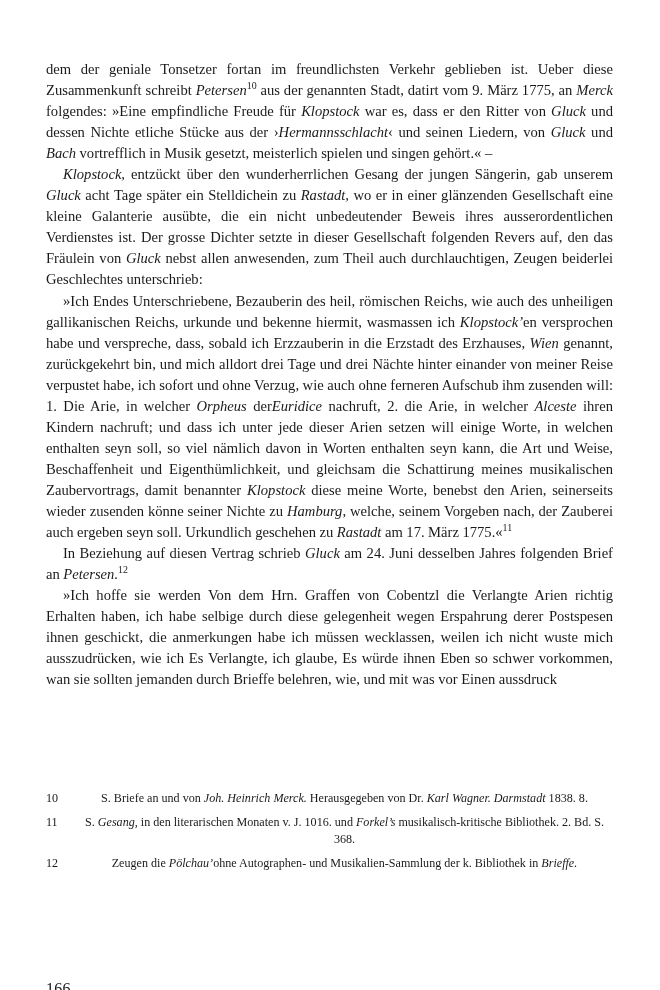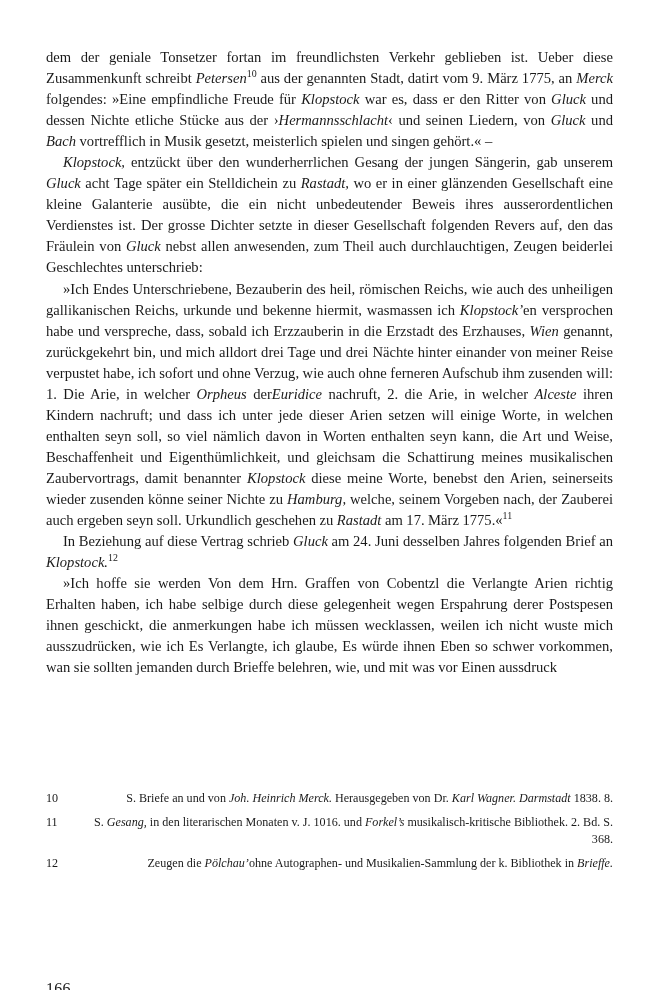--- a/index.html
+++ b/index.html
@@ -17,21 +17,21 @@
   }
   .page {
     position: absolute;
     left: 46px;
     top: 0;
     width: 567px;
     height: 990px;
   }
   .body-block {
     position: absolute;
-    top: 47px;
+    top: 59px;
     left: 0;
     width: 567px;
   }
   p.para {
     margin: 0;
     font-size: 14.6px;
     line-height: 21.05px;
     text-align: justify;
     text-justify: inter-word;
     -webkit-hyphens: none;
@@ -63,41 +63,41 @@
     margin-bottom: 6.5px;
     text-align: left;
   }
   .fn-num {
     width: 30px;
     flex: 0 0 30px;
     text-align: left;
   }
   .fn-text {
     flex: 1 1 auto;
-    text-align: right;
+    text-align: center;
   }
   .page-number {
     position: absolute;
     left: 0;
     top: 982px;
     font-size: 16px;
     line-height: 14px;
     letter-spacing: 0.2px;
   }
 </style>
 </head>
 <body>
 
 <div class="page">
 
   <div class="body-block">
       <p class="para"><span>dem der geniale Tonsetzer fortan im freundlichsten Verkehr geblieben ist. Ueber diese Zusammenkunft schreibt </span><span class="it">Petersen</span><sup>10</sup><span> aus der genannten Stadt, datirt vom 9. März 1775, an </span><span class="it">Merck</span><span> folgendes: »Eine empfindliche Freude für </span><span class="it">Klopstock</span><span> war es, dass er den Ritter von </span><span class="it">Gluck</span><span> und dessen Nichte etliche Stücke aus der ›</span><span class="it">Hermannsschlacht</span><span>‹ und seinen Liedern, von </span><span class="it">Gluck</span><span> und </span><span class="it">Bach</span><span> vortrefflich in Musik gesetzt, meisterlich spielen und singen gehört.« –</span></p>
       <p class="para indent"><span class="it">Klopstock,</span><span> entzückt über den wunderherrlichen Gesang der jungen Sängerin, gab unserem </span><span class="it">Gluck</span><span> acht Tage später ein Stelldichein zu </span><span class="it">Rastadt,</span><span> wo er in einer glänzenden Gesellschaft eine kleine Galanterie ausübte, die ein nicht unbedeutender Beweis ihres ausserordentlichen Verdienstes ist. Der grosse Dichter setzte in dieser Gesellschaft folgenden Revers auf, den das Fräulein von </span><span class="it">Gluck</span><span> nebst allen anwesenden, zum Theil auch durchlauchtigen, Zeugen beiderlei Geschlechtes unterschrieb:</span></p>
       <p class="para indent"><span>»Ich Endes Unterschriebene, Bezauberin des heil, römischen Reichs, wie auch des unheiligen gallikanischen Reichs, urkunde und bekenne hiermit, wasmassen ich </span><span class="it">Klopstock’</span><span>en versprochen habe und verspreche, dass, sobald ich Erzzauberin in die Erzstadt des Erzhauses, </span><span class="it">Wien</span><span> genannt, zurückgekehrt bin, und mich alldort drei Tage und drei Nächte hinter einander von meiner Reise verpustet habe, ich sofort und ohne Verzug, wie auch ohne ferneren Aufschub ihm zusenden will: 1. Die Arie, in welcher </span><span class="it">Orpheus</span><span> der</span><span class="it">Euridice</span><span> nachruft, 2. die Arie, in welcher </span><span class="it">Alceste</span><span> ihren Kindern nachruft; und dass ich unter jede dieser Arien setzen will einige Worte, in welchen enthalten seyn soll, so viel nämlich davon in Worten enthalten seyn kann, die Art und Weise, Beschaffenheit und Eigenthümlichkeit, und gleichsam die Schattirung meines musikalischen Zaubervortrags, damit benannter </span><span class="it">Klopstock</span><span> diese meine Worte, benebst den Arien, seinerseits wieder zusenden könne seiner Nichte zu </span><span class="it">Hamburg,</span><span> welche, seinem Vorgeben nach, der Zauberei auch ergeben seyn soll. Urkundlich geschehen zu </span><span class="it">Rastadt</span><span> am 17. März 1775.«</span><sup>11</sup></p>
-      <p class="para indent"><span>In Beziehung auf diese Vertrag schrieb </span><span class="it">Gluck</span><span> am 24. Juni desselben Jahres folgenden Brief an </span><span class="it">Klopstock.</span><sup>12</sup></p>
+      <p class="para indent"><span>In Beziehung auf diesen Vertrag schrieb </span><span class="it">Gluck</span><span> am 24. Juni desselben Jahres folgenden Brief an </span><span class="it">Petersen.</span><sup>12</sup></p>
       <p class="para indent"><span>»Ich hoffe sie werden Von dem Hrn. Graffen von Cobentzl die Verlangte Arien richtig Erhalten haben, ich habe selbige durch diese gelegenheit wegen Erspahrung derer Postspesen ihnen geschickt, die anmerkungen habe ich müssen wecklassen, weilen ich nicht wuste mich ausszudrücken, wie ich Es Verlangte, ich glaube, Es würde ihnen Eben so schwer vorkommen, wan sie sollten jemanden durch Brieffe belehren, wie, und mit was vor Einen aussdruck</span></p>
     </div>
 
   <div class="footnotes">
       <div class="fn">
         <span class="fn-num">10</span>
         <span class="fn-text"><span>S. Briefe an und von </span><span class="it">Joh. Heinrich Merck.</span><span> Herausgegeben von Dr. </span><span class="it">Karl Wagner. Darmstadt</span><span> 1838. 8.</span></span>
       </div>
       <div class="fn">
         <span class="fn-num">11</span>

